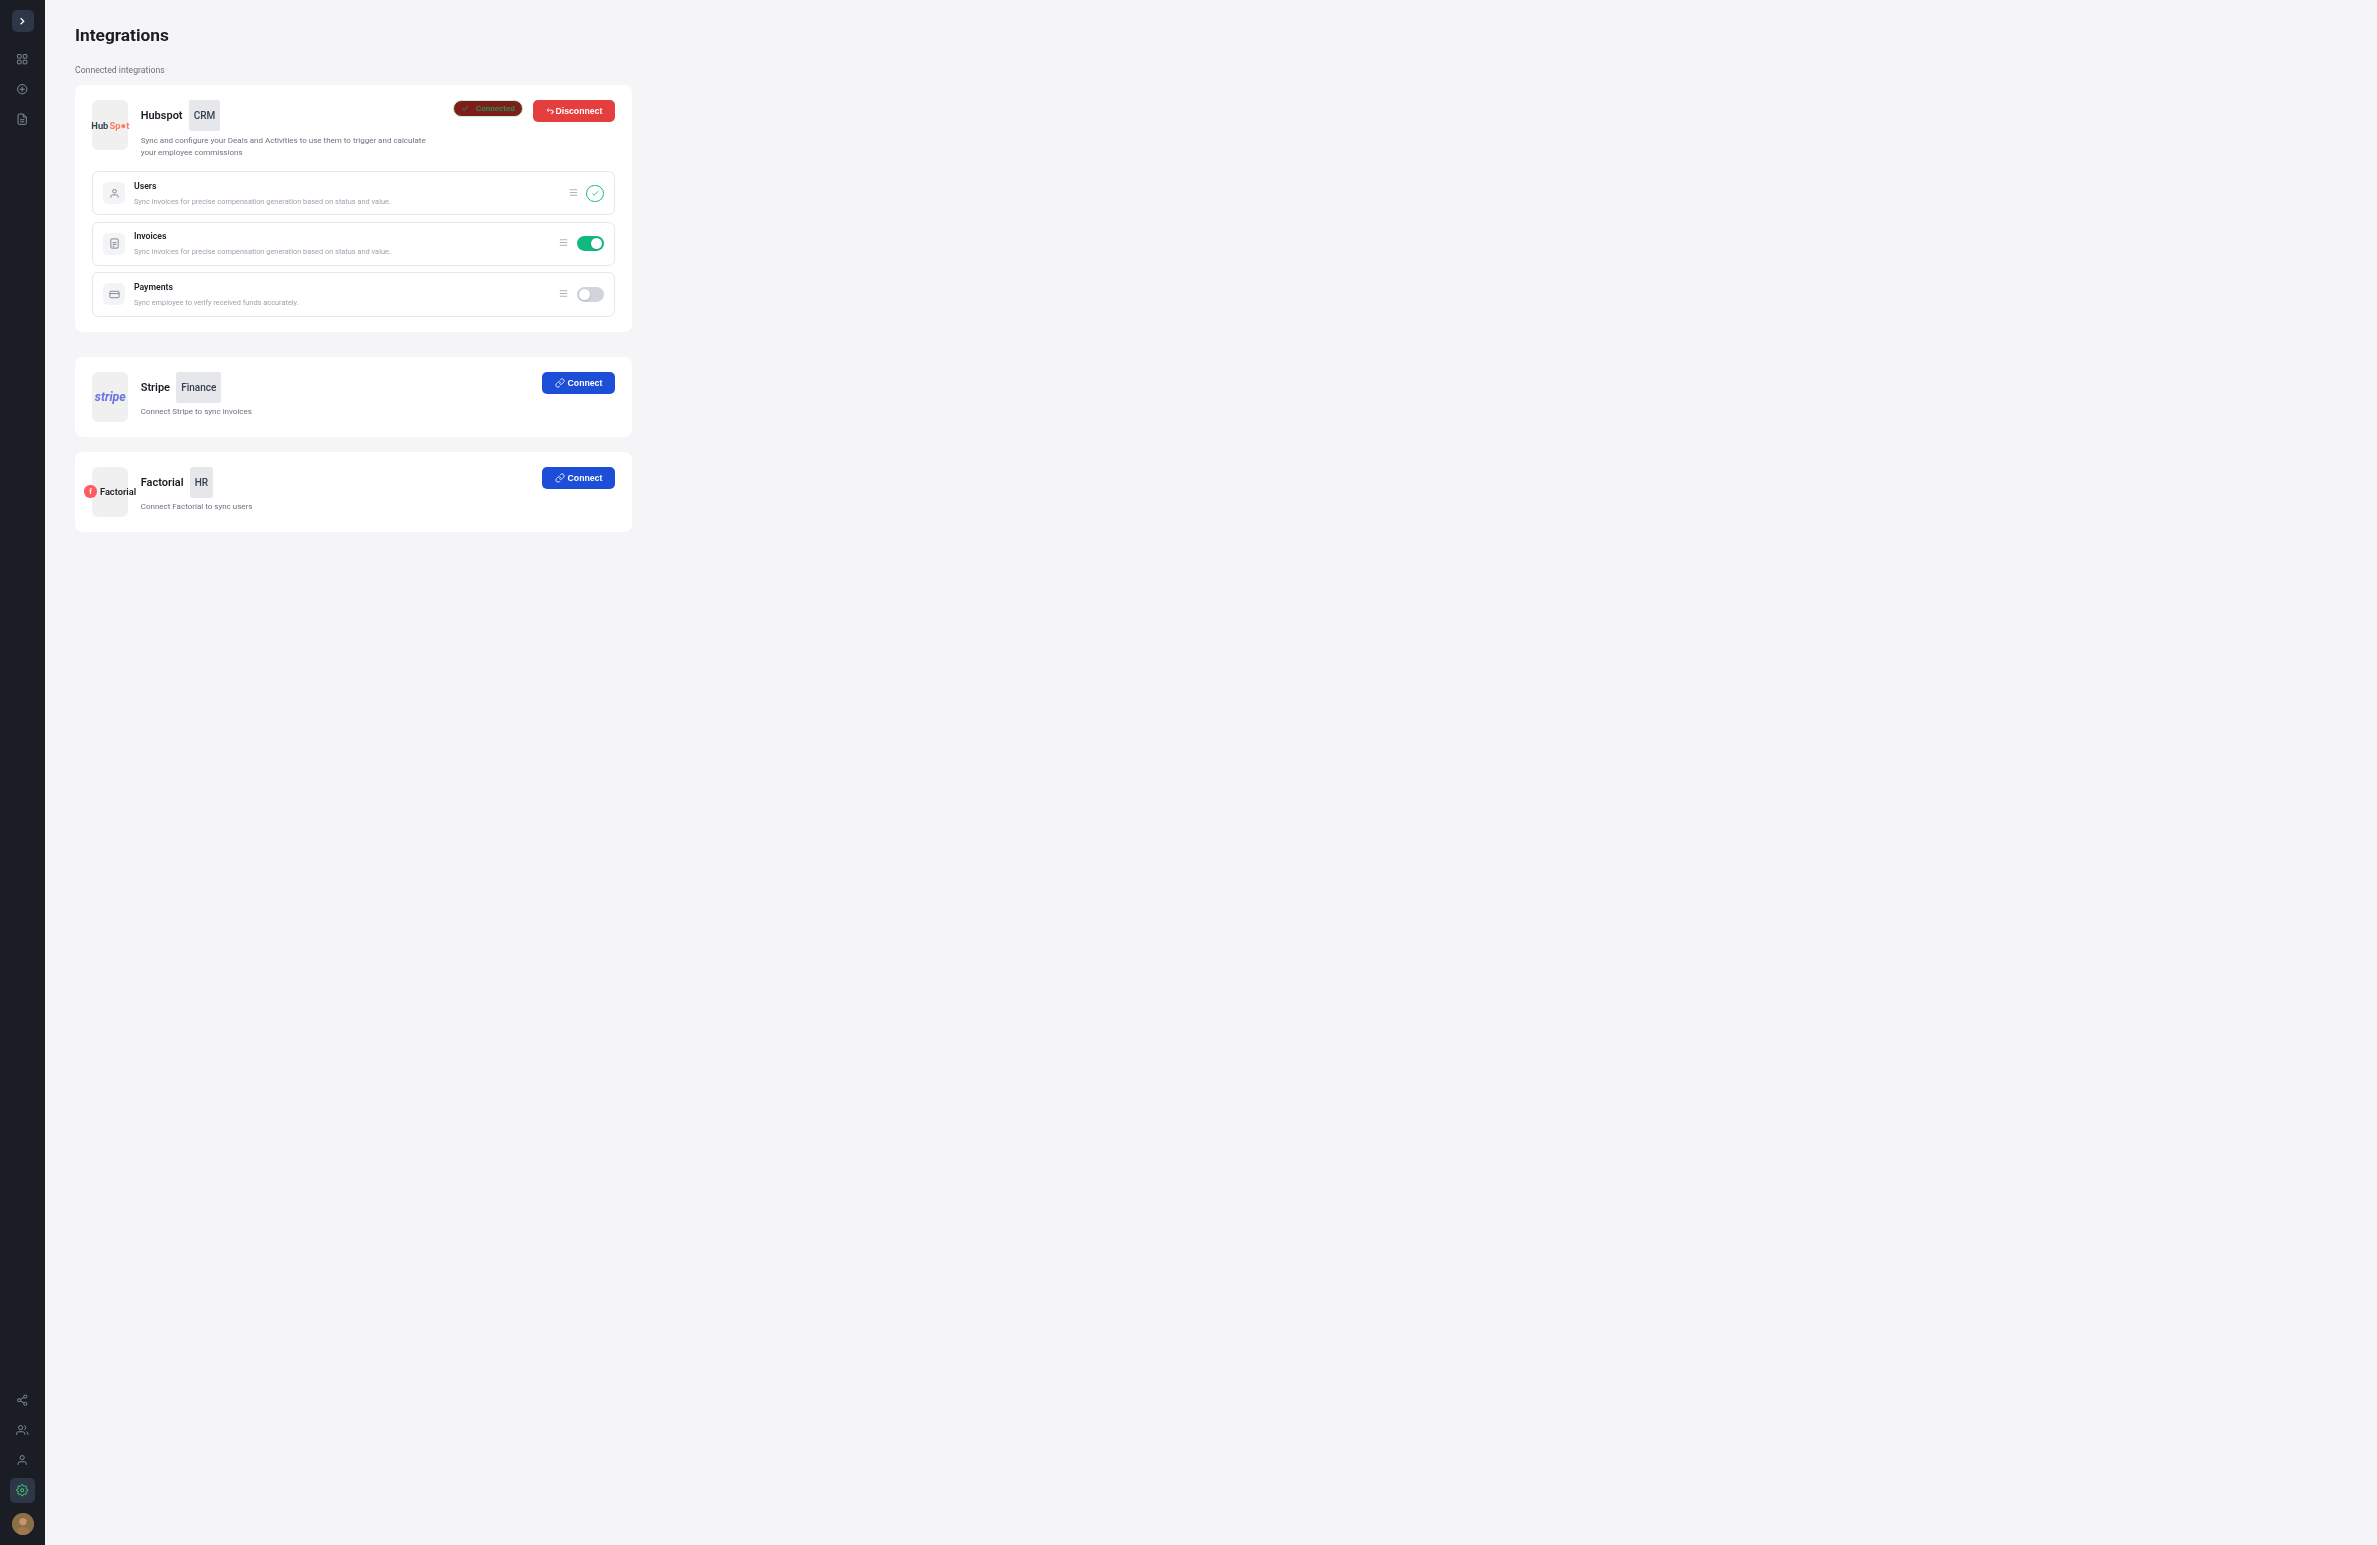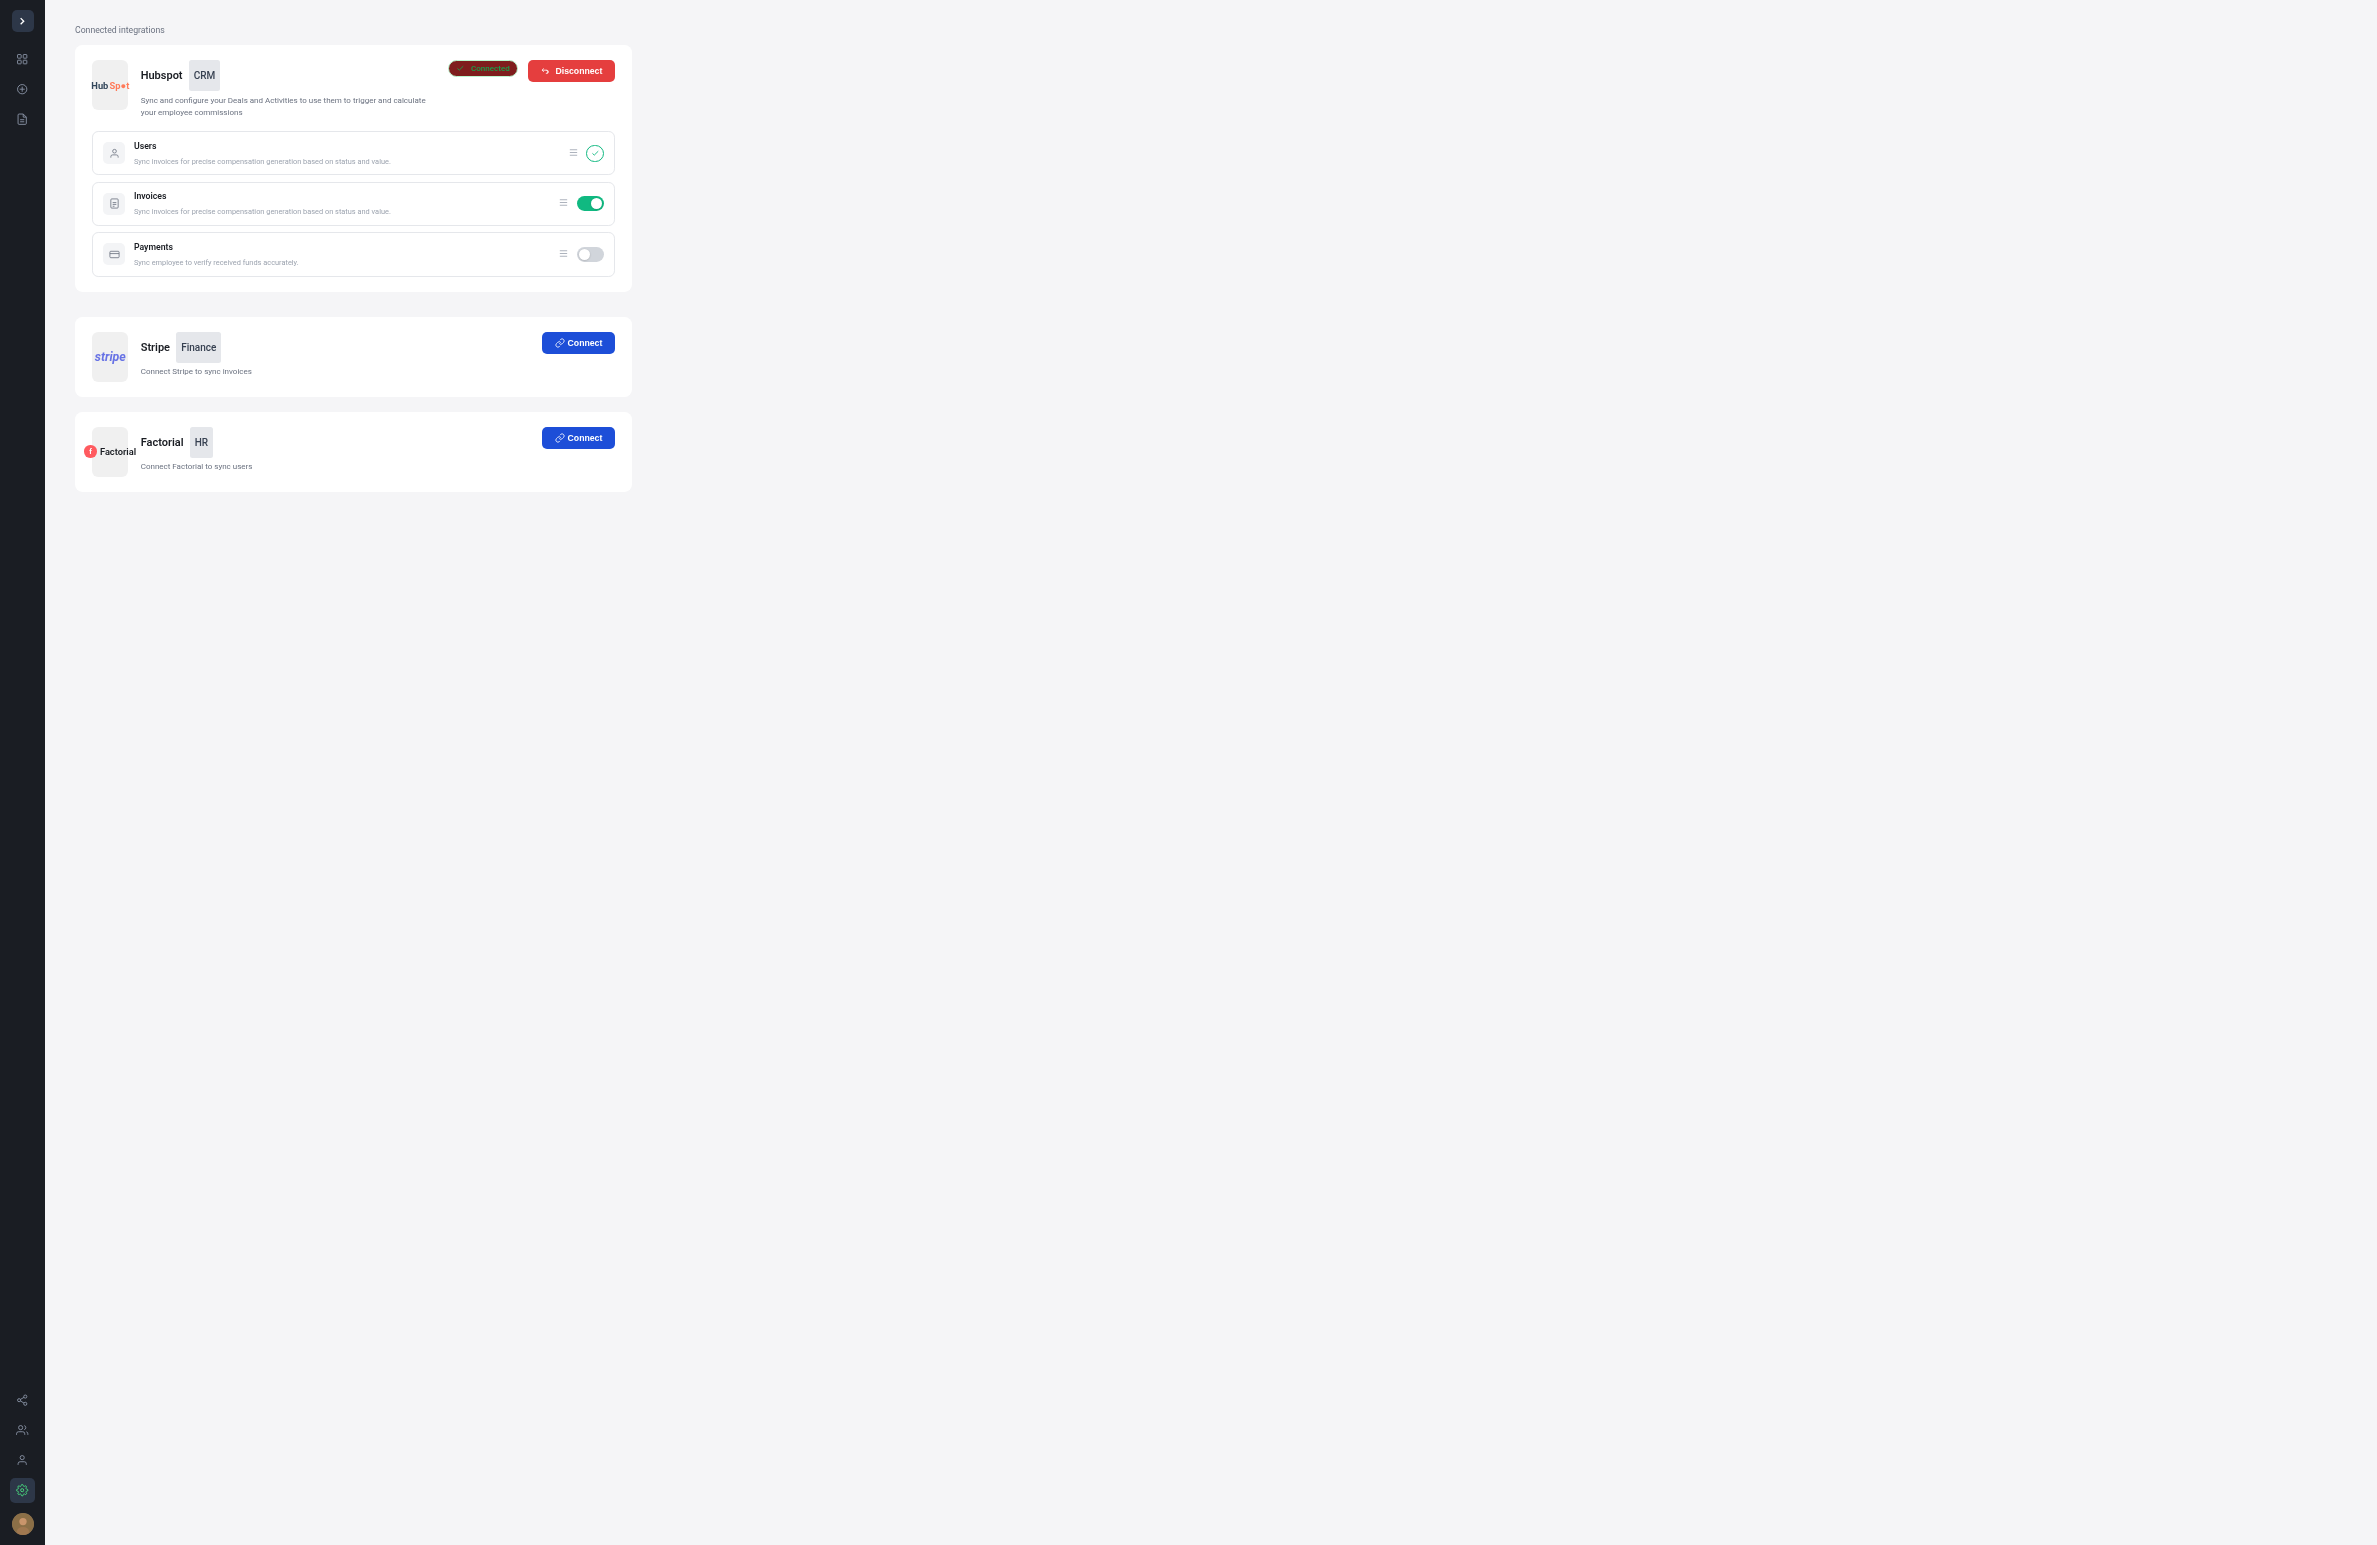--- a/index.html
+++ b/index.html
@@ -151,21 +151,20 @@
       background: #e53e3e;
       color: white;
       border: none;
       padding: 6.2px 12.4px;
       border-radius: 5px;
       font-size: 8.7px;
       font-weight: 600;
       cursor: pointer;
       display: flex;
       align-items: center;
-      gap: 5px;
       white-space: nowrap;
     }
 
     .btn-connect {
       background: #1d4ed8;
       color: white;
       border: none;
       padding: 6.2px 12.4px;
       border-radius: 5px;
       font-size: 8.7px;
@@ -360,20 +359,21 @@
     <svg viewBox="0 0 36 36" fill="none">
       <circle cx="18" cy="18" r="18" fill="#8b6f47"></circle>
       <circle cx="18" cy="14" r="6" fill="#c9956b"></circle>
       <ellipse cx="18" cy="30" rx="10" ry="7" fill="#a07850"></ellipse>
     </svg>
   </div>
 </nav>
 
 <main class="main">
 
+  <h1 class="page-title">Integrations</h1>
 
   <p class="section-label">Connected integrations</p>
 
   <div class="integration-card">
 
     <div class="integration-header">
       <div class="integration-logo-box">
         <div class="hubspot-logo">
           <span class="hub">Hub</span>
             <span>Sp<span style="color:#ff7a59;">●</span>t</span>

